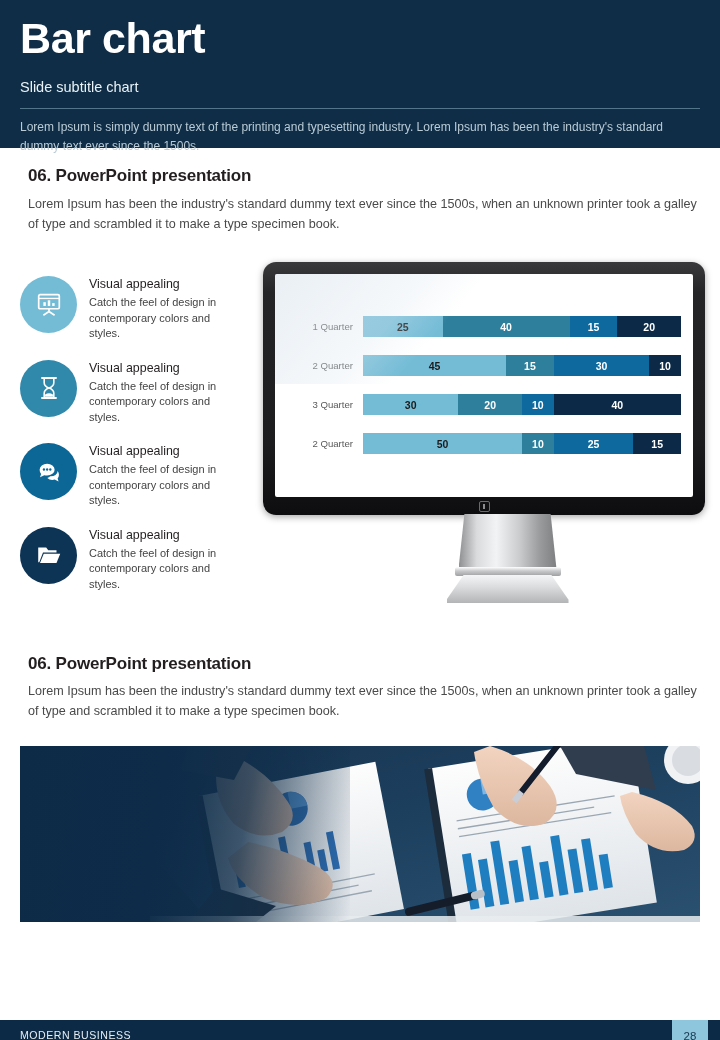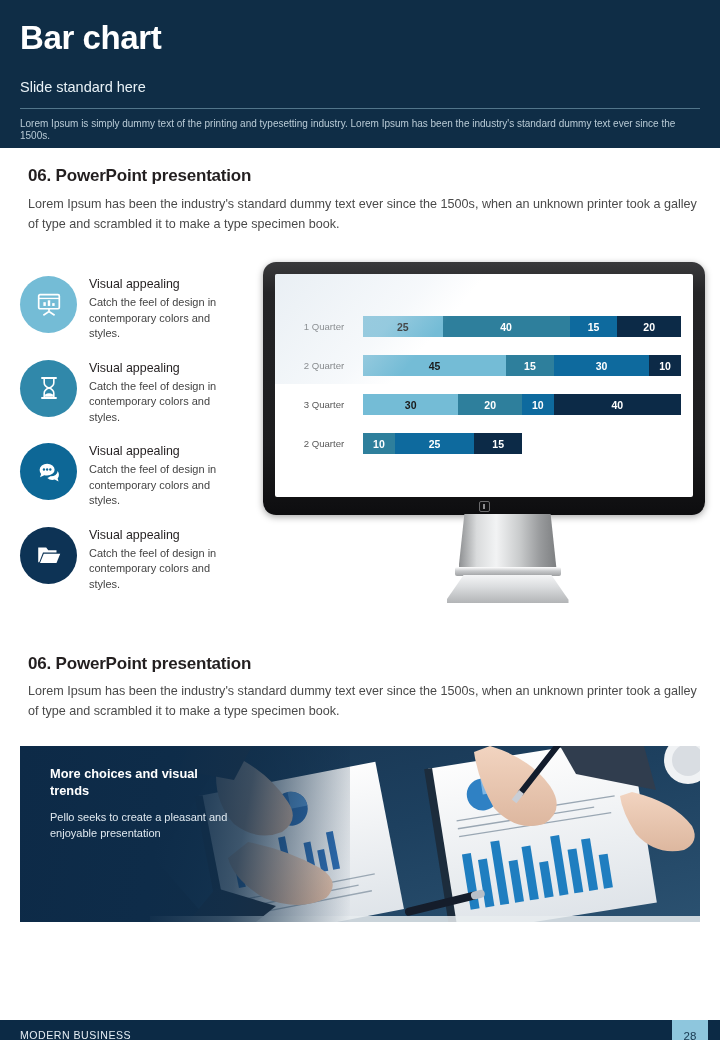--- a/index.html
+++ b/index.html
@@ -9,32 +9,32 @@
     -webkit-font-smoothing:antialiased;overflow:hidden;position:relative;
   }
   .slide{width:720px;height:1040px;position:relative;background:#fff;}
 
   
   .header{
     position:absolute;left:0;top:0;width:720px;height:148px;
     background:#0f2d46;box-sizing:border-box;padding:18px 20px 0 20px;
   }
   .header-title{
-    color:#ffffff;font-size:33px;font-weight:bold;letter-spacing:-.4px;
+    color:#ffffff;font-size:43px;font-weight:bold;letter-spacing:-.4px;
     line-height:40px;margin:0 0 0 0;
   }
   .header-subtitle{
     color:#e9f2f7;font-size:14.5px;font-weight:normal;
     line-height:18px;margin-top:20px;
   }
   .header-rule{
     margin-top:12px;height:1px;width:680px;background:#5e8296;opacity:.85;
   }
   .header-desc{
-    margin-top:9px;color:#b9cbd6;font-size:10px;line-height:12px;
+    margin-top:9px;color:#b9cbd6;font-size:12px;line-height:19px;
     width:682px;
   }
 
   
   .section-title{
     position:absolute;color:#231f20;font-size:17px;font-weight:bold;
     letter-spacing:-.2px;
   }
   .section-body{
     position:absolute;color:#4a4a4a;font-size:12.6px;line-height:20px;
@@ -101,21 +101,21 @@
     position:absolute;left:50%;top:313px;transform:translateX(-50%);
     width:122px;height:28px;
     background:linear-gradient(180deg,#f4f5f6 0%,#dcdee0 40%,#b2b4b6 100%);
     clip-path:polygon(14% 0,86% 0,100% 88%,100% 100%,0 100%,0 88%);
   }
 
   
   .chart{position:absolute;left:20px;top:42px;right:12px;}
   .chart-row{display:flex;align-items:center;height:21px;margin-bottom:18px;}
   .chart-label{
-    flex:0 0 58px;text-align:center;padding-right:10px;
+    flex:0 0 58px;text-align:right;padding-right:10px;
     font-size:9.6px;color:#595959;
   }
   .chart-bars{flex:1 1 auto;display:flex;height:21px;}
   .seg{
     display:flex;align-items:center;justify-content:center;
     font-size:10.5px;font-weight:bold;color:#ffffff;
   }
   .seg.s0{color:#1a1a1a;}
 
   
@@ -151,21 +151,21 @@
     display:flex;align-items:center;justify-content:center;
   }
 </style>
 </head>
 <body>
 
 <div class="slide">
 
   <div class="header">
     <div class="header-title">Bar chart</div>
-    <div class="header-subtitle">Slide standard here</div>
+    <div class="header-subtitle">Slide subtitle chart</div>
     <div class="header-rule"></div>
     <div class="header-desc">Lorem Ipsum is simply dummy text of the printing and typesetting industry. Lorem Ipsum has been the industry's standard dummy text ever since the 1500s.</div>
   </div>
 
   <div class="section-title" id="sec1-title">06. PowerPoint presentation</div>
   <div class="section-body" id="sec1-body">Lorem Ipsum has been the industry's standard dummy text ever since the 1500s, when an unknown printer took a galley of type and scrambled it to make a type specimen book.</div>
 
   <div class="features">
 
     <div class="feature">
@@ -261,20 +261,21 @@
               <div class="chart-bars">
                 <div class="seg s0" style="width: 30%; background: rgb(116, 188, 214);">30</div>
                 <div class="seg" style="width: 20%; background: rgb(46, 127, 156);">20</div>
                 <div class="seg" style="width: 10%; background: rgb(14, 106, 158);">10</div>
                 <div class="seg" style="width: 40%; background: rgb(12, 42, 71);">40</div>
               </div>
             </div>
             <div class="chart-row">
               <div class="chart-label">2 Quarter</div>
               <div class="chart-bars">
+                <div class="seg s0" style="width: 50%; background: rgb(116, 188, 214);">50</div>
                 <div class="seg" style="width: 10%; background: rgb(46, 127, 156);">10</div>
                 <div class="seg" style="width: 25%; background: rgb(14, 106, 158);">25</div>
                 <div class="seg" style="width: 15%; background: rgb(12, 42, 71);">15</div>
               </div>
             </div>
           </div>
         <div class="glare"></div>
       </div>
       <div class="bezel-chin">
         <span class="power-dot">
@@ -376,24 +377,20 @@
         <rect x="384" y="154" width="76" height="8" rx="4" fill="#151d2b"></rect>
         <rect x="452" y="154" width="14" height="8" rx="4" fill="#b9bfc7"></rect>
       </g>
 
       <circle cx="668" cy="14" r="24" fill="#f0f2f4"></circle>
       <circle cx="668" cy="14" r="16" fill="#d9dde2"></circle>
 
       <rect x="130" y="170" width="550" height="6" fill="#e8ecef" opacity="0.85"></rect>
     </svg>
     <div class="banner-overlay"></div>
-    <div class="banner-text">
-      <div class="banner-title">More choices and visual trends</div>
-      <div class="banner-desc">Pello seeks to create a pleasant and enjoyable presentation</div>
-    </div>
   </div>
 
   <div class="footer">
     <div class="footer-label">MODERN BUSINESS</div>
     <div class="footer-page">28</div>
   </div>
 
 </div>
 
 </body></html>

